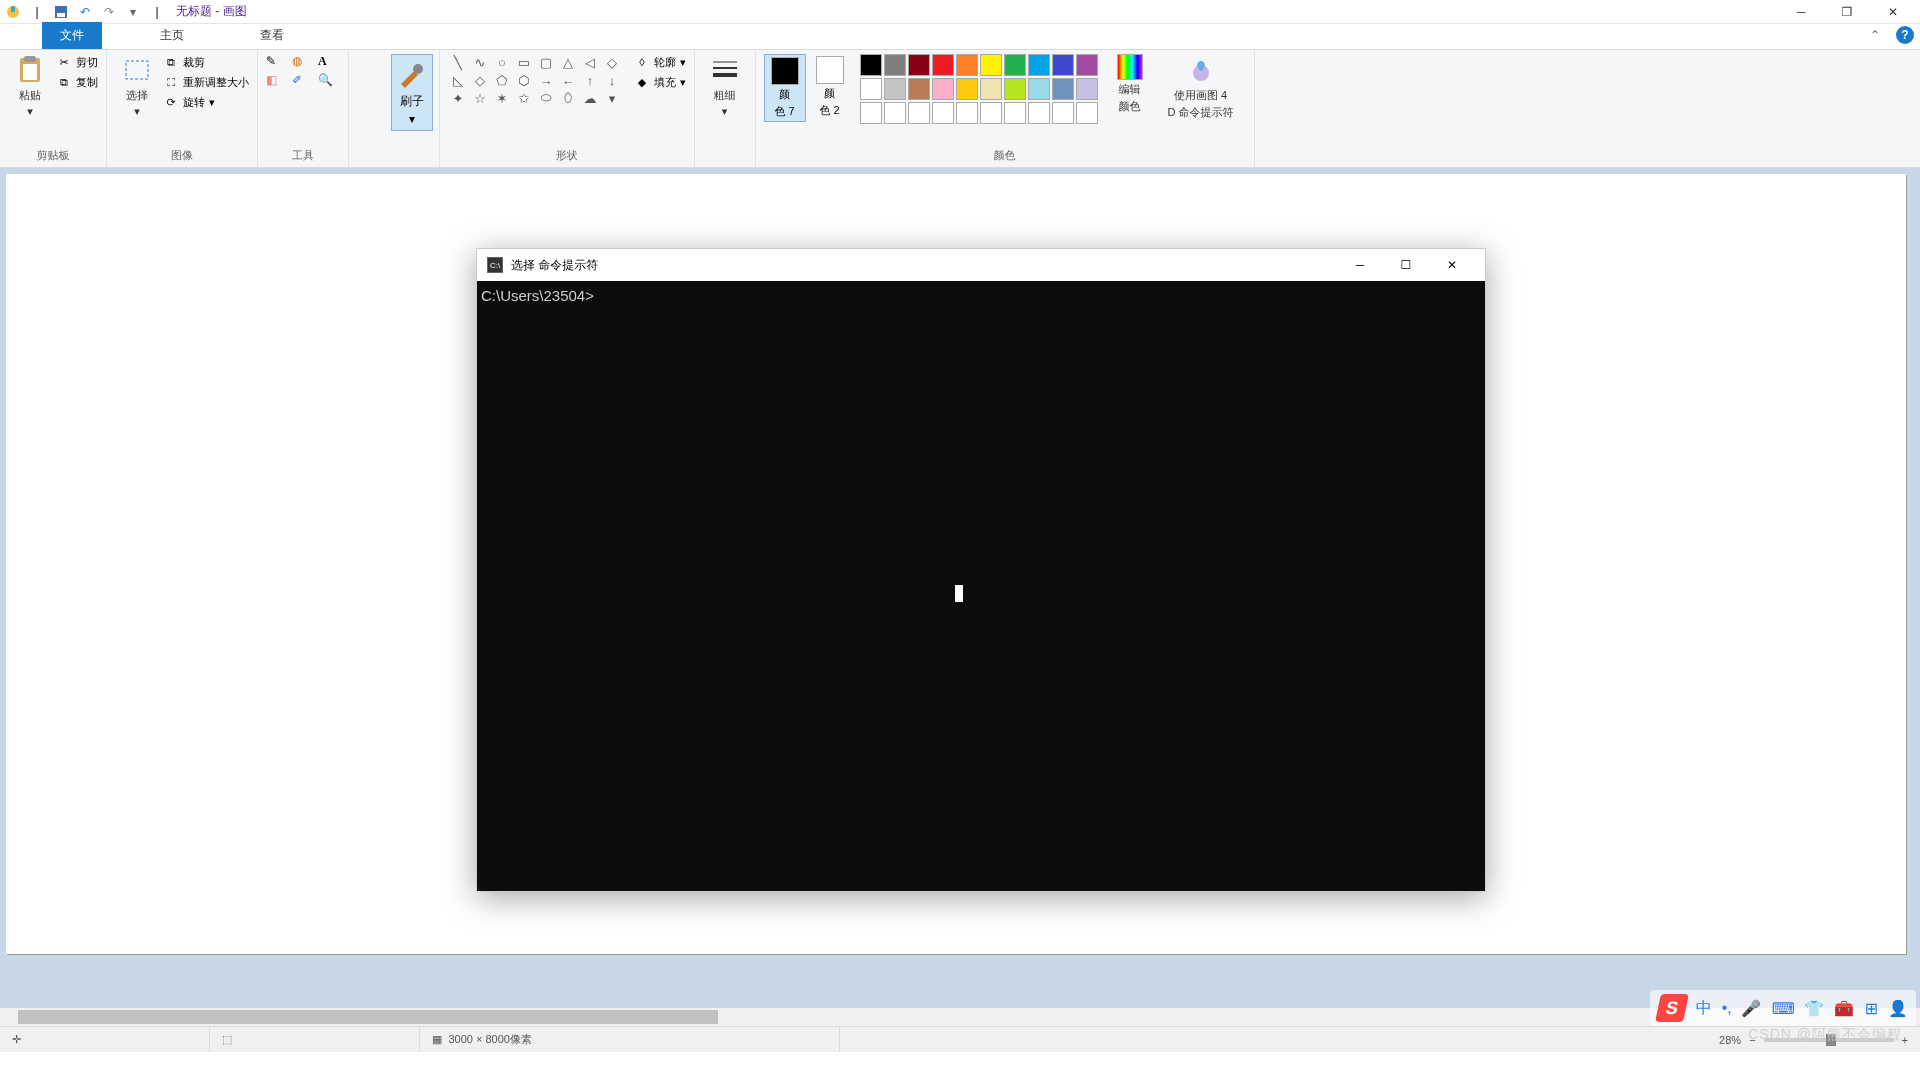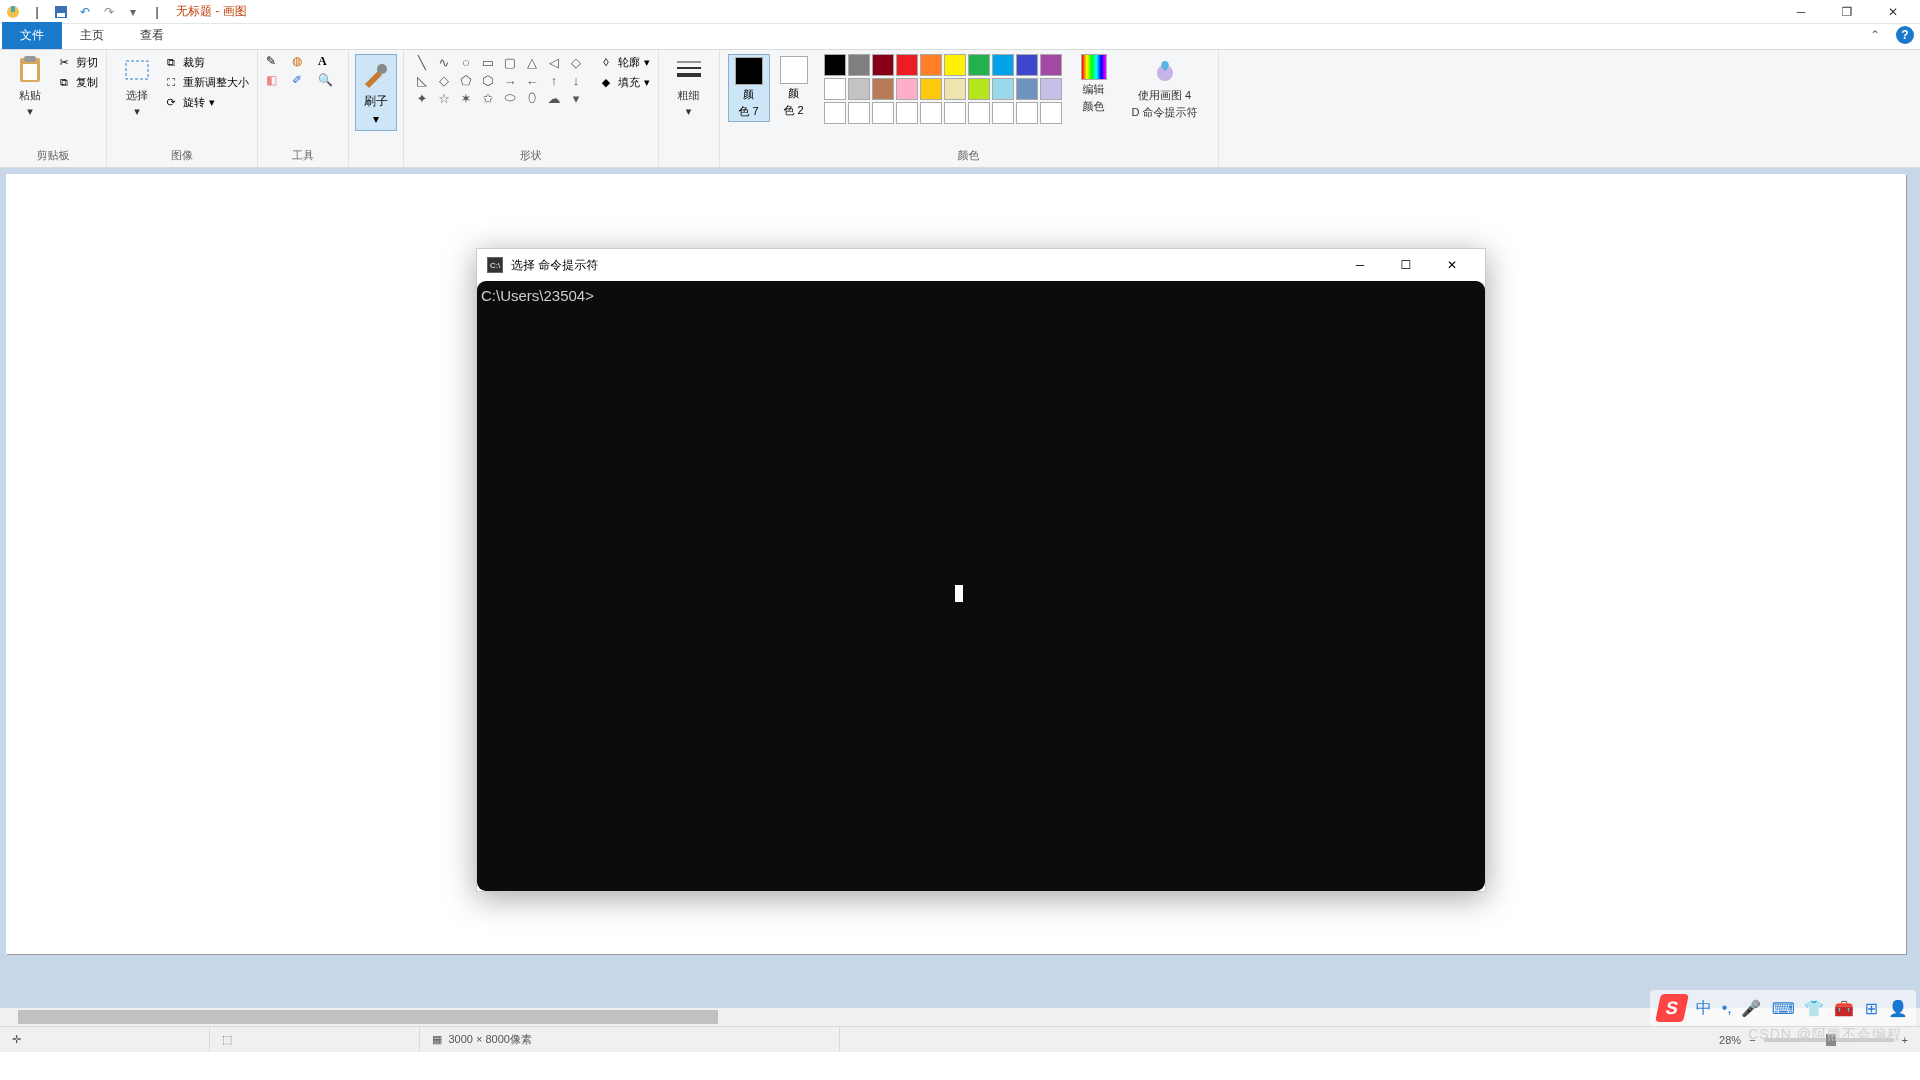--- a/index.html
+++ b/index.html
@@ -2,64 +2,64 @@
 <html><head>
 <meta charset="utf-8">
 <style>
 * { margin: 0; padding: 0; box-sizing: border-box; font-family: "Microsoft YaHei", "Segoe UI", sans-serif; }
 body { width: 1920px; height: 1080px; background: #fff; overflow: hidden; position: relative; font-size: 12px; }
 
 
 .titlebar { height: 24px; background: #fff; display: flex; align-items: center; padding: 0 4px; border-bottom: 1px solid #e5e5e5; }
 .titlebar .qat { display: flex; align-items: center; gap: 6px; }
 .titlebar .qat span { display: inline-flex; align-items: center; justify-content: center; width: 18px; height: 18px; }
-.titlebar .title-text { margin-left: 10px; color: #c2410c; font-size: 12px; }
+.titlebar .title-text { margin-left: 10px; color: #4c1d95; font-size: 12px; }
 .winbtns { margin-left: auto; display: flex; }
 .winbtns div { width: 46px; height: 24px; display: flex; align-items: center; justify-content: center; color: #333; }
 
 
 .tabs { height: 26px; background: #fff; display: flex; align-items: flex-end; border-bottom: 1px solid #dadada; padding-left: 2px; position: relative; }
-.tab { padding: 5px 18px; font-size: 12px; color: #333; }
+.tab { padding: 5px 18px; font-size: 12px; color: #333; margin-left: 40px; }
 .tab.active { background: #1979ca; color: #fff; }
 .tabs .help-dd { position: absolute; right: 40px; top: 4px; color: #666; }
 .tabs .help { position: absolute; right: 6px; top: 2px; width: 18px; height: 18px; border-radius: 50%; background: #1979ca; color: #fff; display: flex; align-items: center; justify-content: center; font-weight: bold; font-size: 12px; }
 
 
 .ribbon { height: 118px; background: #f5f6f7; display: flex; border-bottom: 1px solid #dadada; }
 .ribbon-group { display: flex; flex-direction: column; border-right: 1px solid #e2e2e2; padding: 4px 8px 2px; }
 .ribbon-group .body { flex: 1; display: flex; align-items: flex-start; gap: 4px; }
 .ribbon-group .label { text-align: center; font-size: 11px; color: #666; padding: 2px 0; }
 .big-btn { display: flex; flex-direction: column; align-items: center; justify-content: center; width: 44px; font-size: 11px; color: #333; gap: 2px; }
 .big-btn .ico { width: 32px; height: 32px; display: flex; align-items: center; justify-content: center; }
 .small-rows { display: flex; flex-direction: column; gap: 4px; font-size: 11px; }
 .small-rows div { display: flex; align-items: center; gap: 4px; }
 .small-rows .ico { width: 16px; height: 16px; display: inline-flex; align-items: center; justify-content: center; }
 
-.brush-box { border: 1px solid #8badd3; background: #cde6f7; padding: 4px; display: flex; flex-direction: column; align-items: center; gap: 2px; }
+.brush-box { border: 1px solid #8badd3; background: #cde6f7; padding: 4px; display: flex; flex-direction: column; align-items: center; gap: 2px; margin-left: 36px; }
 .brush-box .ico { width: 32px; height: 32px; }
 
 .shapes-grid { display: grid; grid-template-columns: repeat(8, 20px); gap: 2px; }
 .shapes-grid div { width: 20px; height: 16px; display: flex; align-items: center; justify-content: center; color: #555; font-size: 13px; border: 1px solid transparent; }
 
 .color-swatch { width: 22px; height: 22px; border: 1px solid #aaa; }
 .color-box { display: flex; flex-direction: column; align-items: center; padding: 2px 6px; gap: 2px; font-size: 11px; }
 .color-box.active { border: 1px solid #8badd3; background: #cde6f7; }
 .palette { display: grid; grid-template-columns: repeat(10, 22px); gap: 2px; }
 
 
 .canvas-area { height: 858px; background: #c7d7e7; padding: 6px; position: relative; }
 .canvas { background: #fff; width: 1900px; height: 780px; box-shadow: 1px 1px 0 #999; position: relative; }
 
 
 .cmd { position: absolute; left: 470px; top: 74px; width: 1010px; background: #fff; border: 1px solid #ccc; box-shadow: 0 6px 30px rgba(0,0,0,0.35); }
 .cmd-title { height: 32px; display: flex; align-items: center; padding: 0 10px; font-size: 12px; background: #fff; }
 .cmd-title .ico { width: 16px; height: 16px; background: #333; border: 1px solid #666; margin-right: 8px; display: flex; align-items: center; justify-content: center; color: #fff; font-size: 8px; }
 .cmd-title .btns { margin-left: auto; display: flex; }
 .cmd-title .btns div { width: 46px; height: 32px; display: flex; align-items: center; justify-content: center; }
-.cmd-body { background: #0c0c0c; height: 610px; padding: 6px 4px; color: #ccc; font-family: "Consolas", "SimSun", monospace; font-size: 15px; position: relative; border-radius: 9px; }
+.cmd-body { background: #0c0c0c; height: 610px; padding: 6px 4px; color: #ccc; font-family: "Consolas", "SimSun", monospace; font-size: 15px; position: relative; }
 .cmd-cursor { position: absolute; left: 478px; top: 304px; width: 8px; height: 17px; background: #fff; }
 
 
 .hscroll { position: absolute; bottom: 0; left: 0; right: 0; height: 18px; background: #f0f0f0; }
 .hscroll .thumb { position: absolute; left: 18px; top: 2px; width: 700px; height: 14px; background: #c1c1c1; }
 
 
 .statusbar { height: 26px; background: #f0f0f0; border-top: 1px solid #dadada; display: flex; align-items: center; font-size: 11px; color: #555; }
 .statusbar .cell { display: flex; align-items: center; gap: 6px; padding: 0 12px; border-right: 1px solid #dadada; height: 100%; }
 .statusbar .zoom { margin-left: auto; display: flex; align-items: center; gap: 8px; padding: 0 12px; }

